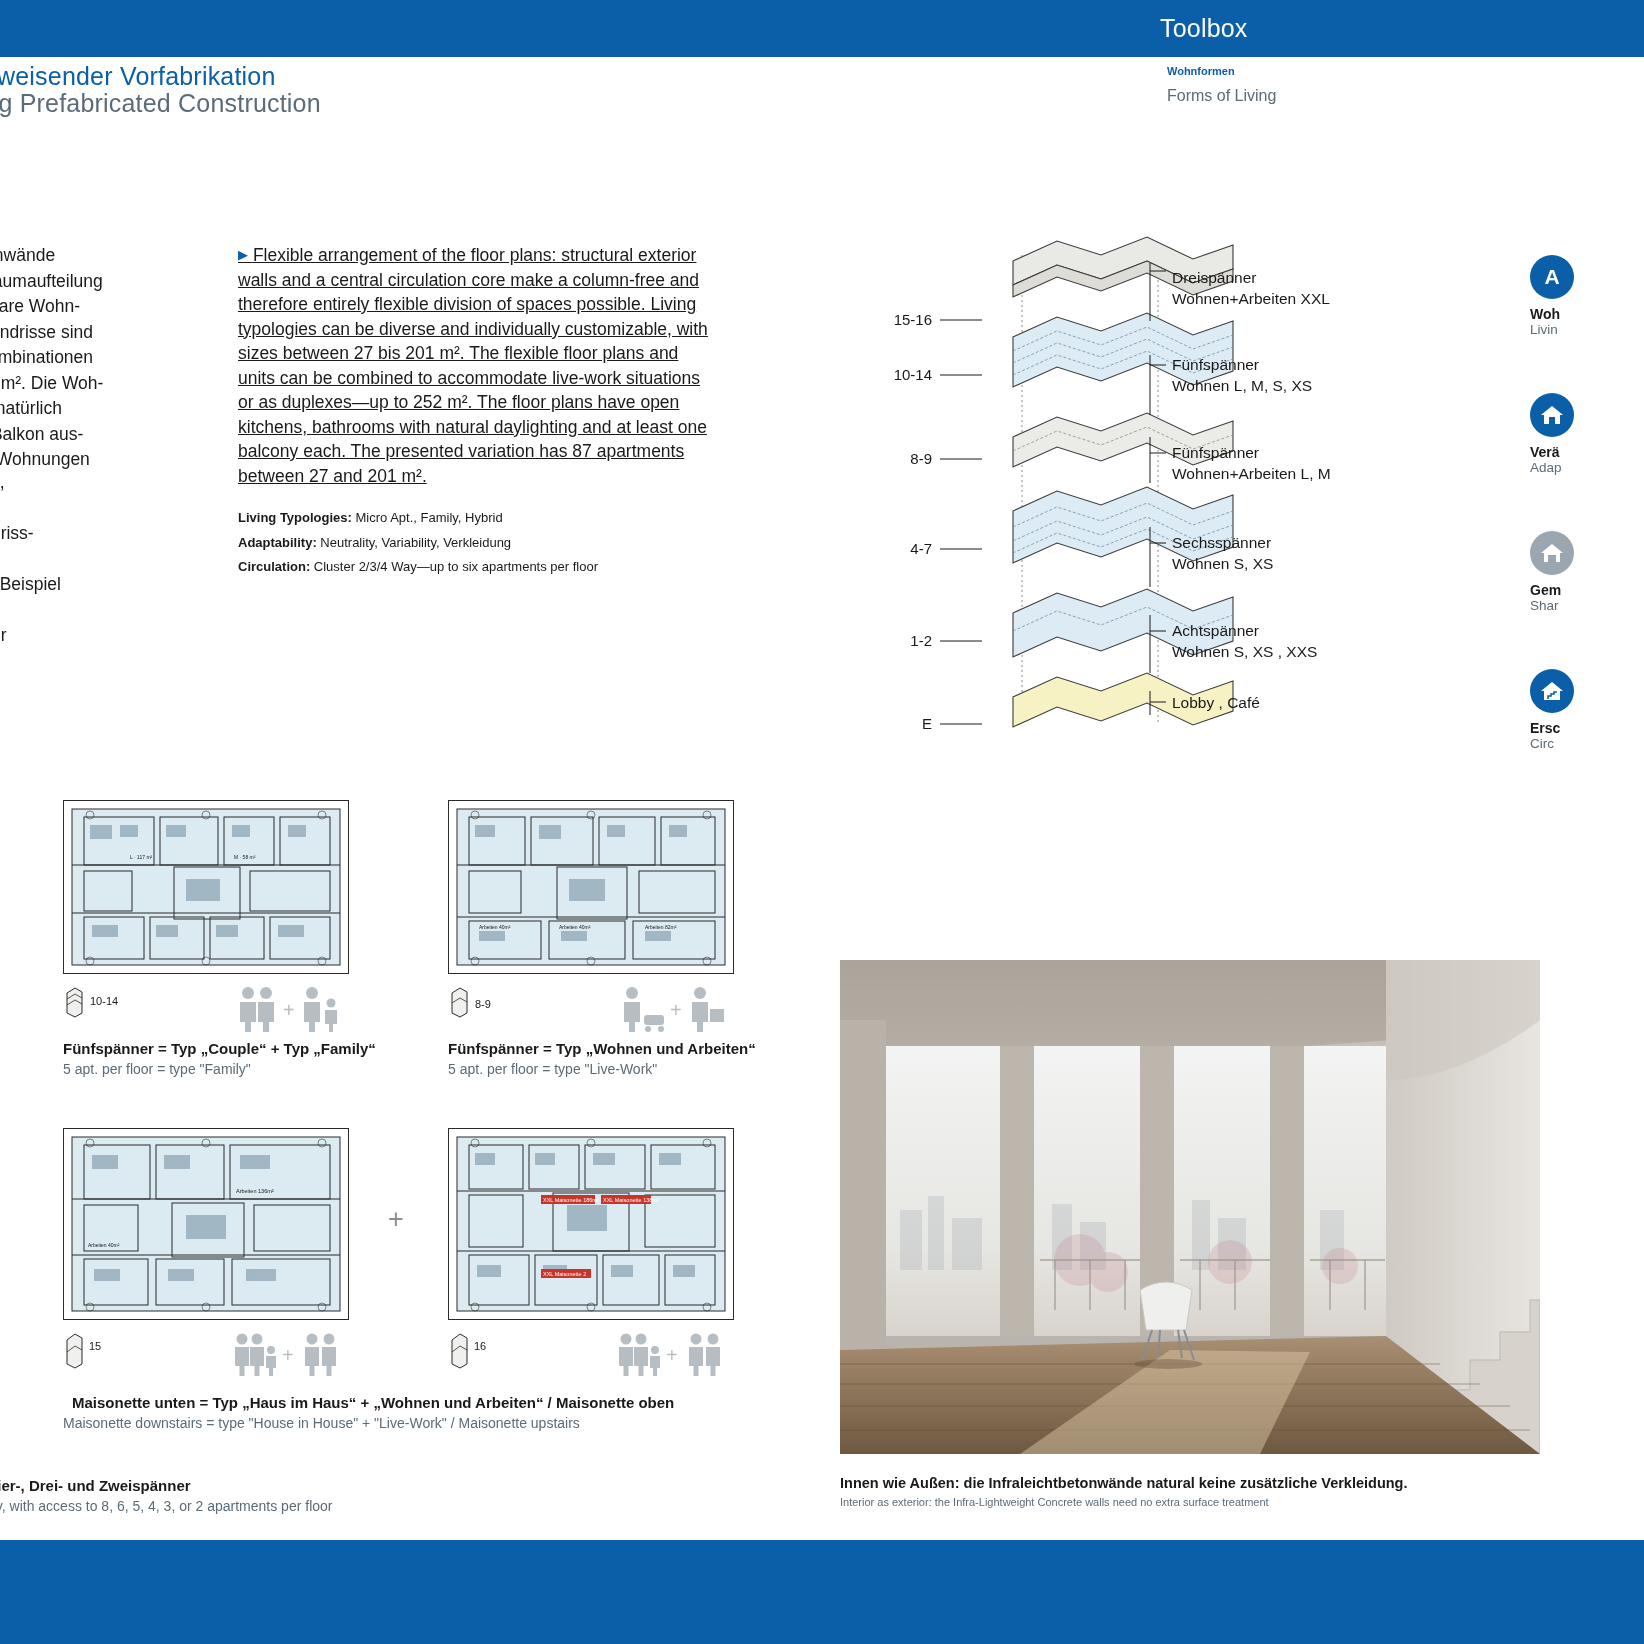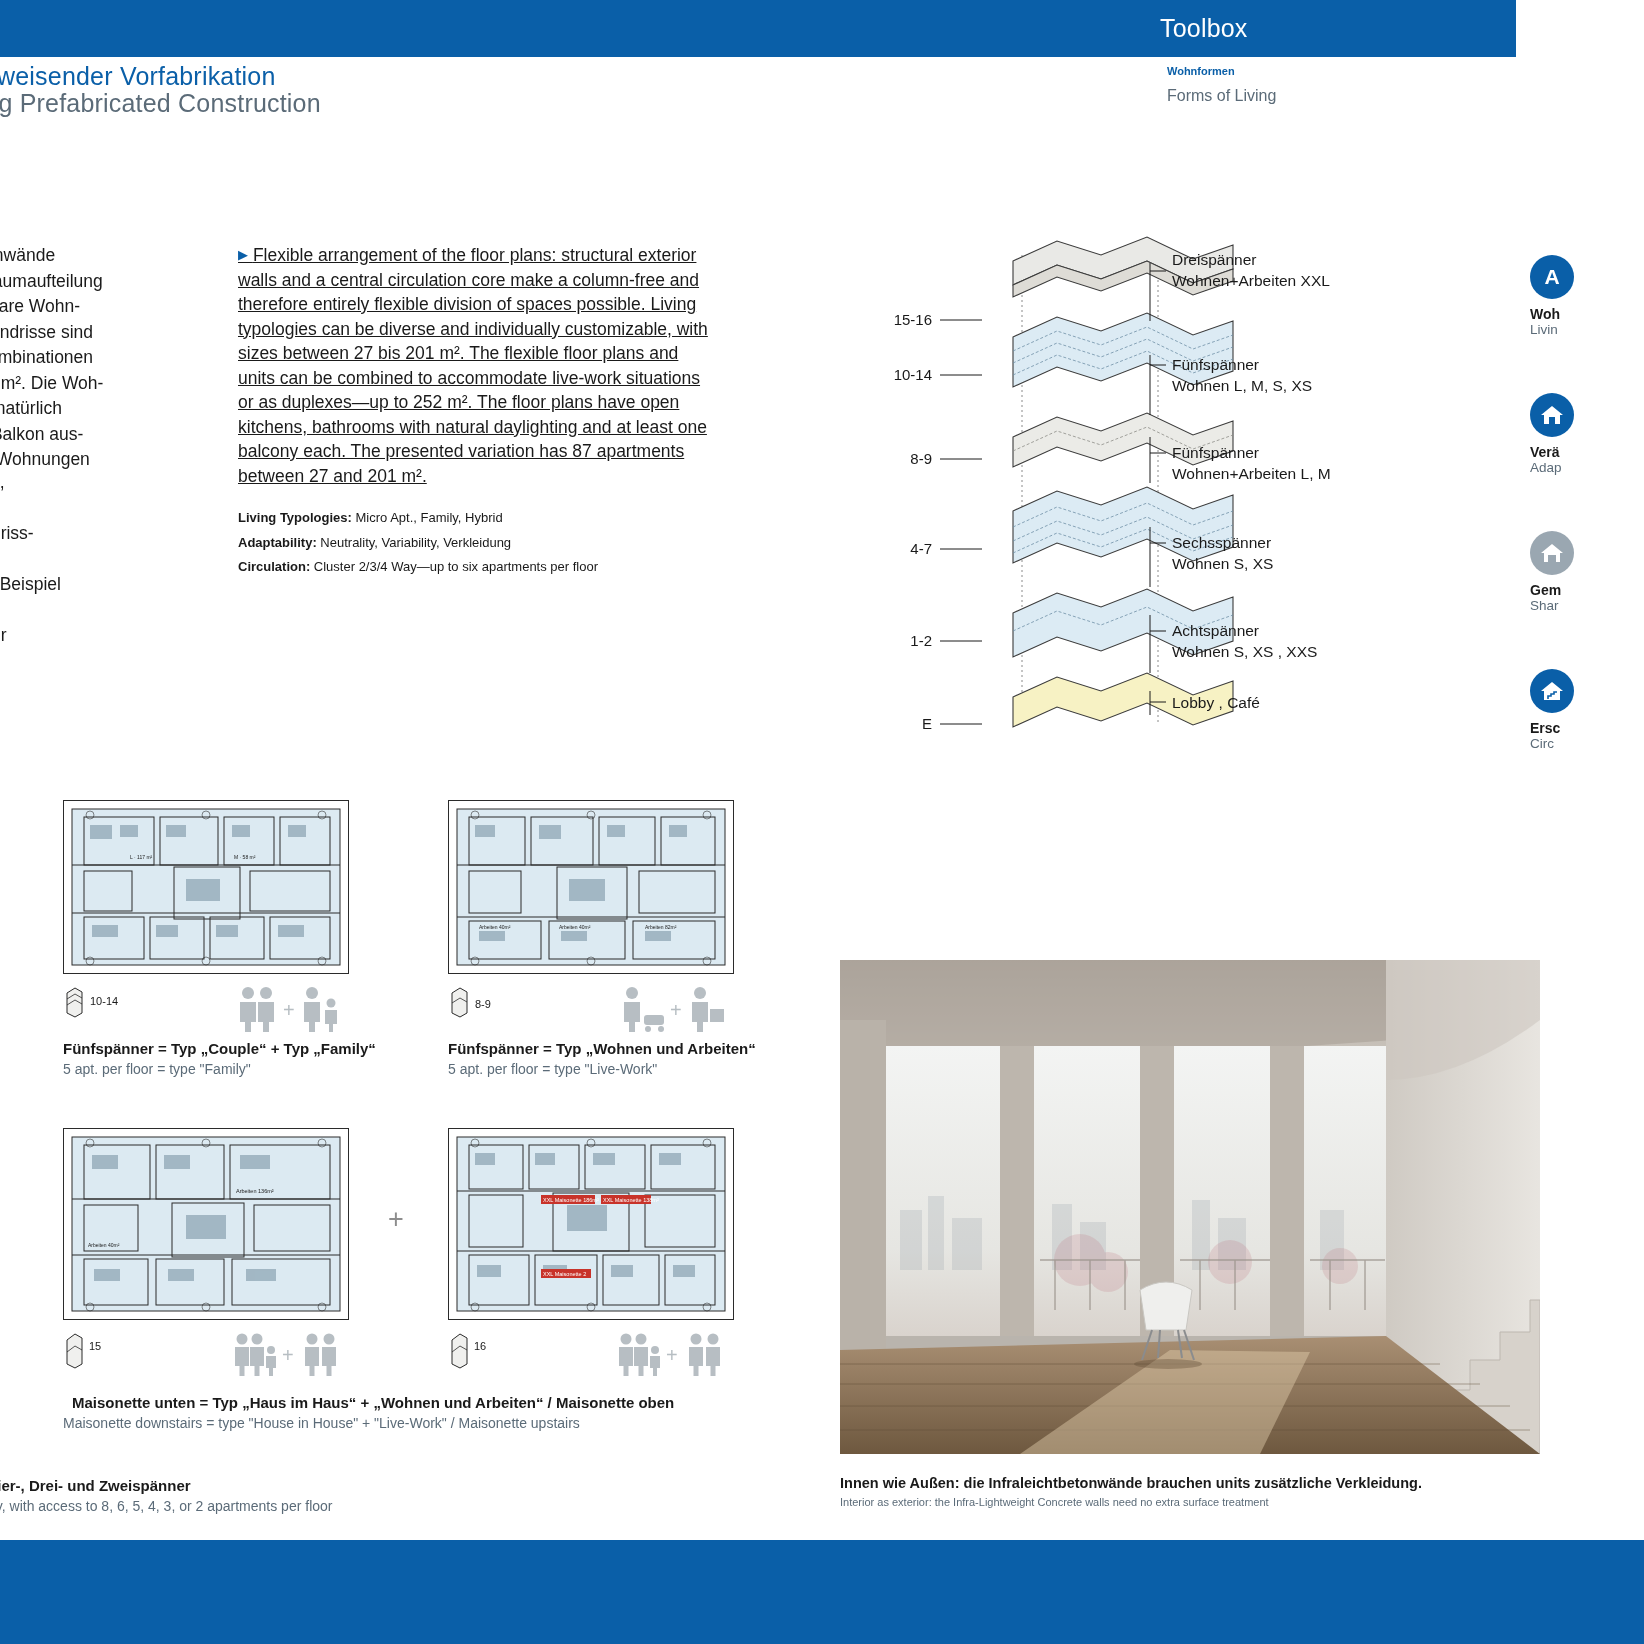--- a/index.html
+++ b/index.html
@@ -8,21 +8,21 @@
     background:#ffffff;
     font-family:"Liberation Sans", sans-serif;
     color:#1a1a1a;
     overflow:hidden;
     position:relative;
   }
   .page{position:absolute;inset:0;}
 
   
   .topbar{
-    position:absolute;left:0;top:0;width:1516px;height:57px;
+    position:absolute;left:0;top:0;width:1644px;height:57px;
     background:#0a5fa8;
   }
   .topbar-title{
     position:absolute;left:1160px;top:14px;
     color:#fff;font-size:25px;letter-spacing:.2px;
   }
   .bottombar{
     position:absolute;left:0;top:1540px;width:1644px;height:104px;background:#0a5fa8;
   }
 
@@ -218,21 +218,21 @@
       <line x1="250" y1="487" x2="266" y2="487" stroke="#1a1a1a" stroke-width="1"></line>
     </svg>
 
     <div class="floorlabel" style="left:-38px;top:96px;">15-16</div>
     <div class="floorlabel" style="left:-38px;top:151px;">10-14</div>
     <div class="floorlabel" style="left:-38px;top:235px;">8-9</div>
     <div class="floorlabel" style="left:-38px;top:325px;">4-7</div>
     <div class="floorlabel" style="left:-38px;top:417px;">1-2</div>
     <div class="floorlabel" style="left:-38px;top:500px;">E</div>
 
-    <div class="rlabel" style="left:272px;top:34px;">
+    <div class="rlabel" style="left:272px;top:52px;">
       <div>Dreispänner</div>
       <div>Wohnen+Arbeiten  XXL</div>
     </div>
     <div class="rlabel" style="left:272px;top:139px;">
       <div>Fünfspänner</div>
       <div>Wohnen L, M, S, XS</div>
     </div>
     <div class="rlabel" style="left:272px;top:227px;">
       <div>Fünfspänner</div>
       <div>Wohnen+Arbeiten  L, M</div>
@@ -672,18 +672,18 @@
         <g stroke="#8a8c8e" stroke-width="2">
           <line x1="312" y1="370" x2="302" y2="400"></line>
             <line x1="344" y1="370" x2="354" y2="400"></line>
           <line x1="320" y1="370" x2="318" y2="398"></line>
             <line x1="338" y1="370" x2="342" y2="398"></line>
         </g>
         <ellipse cx="328" cy="404" rx="34" ry="5" fill="#5b4731" opacity=".35"></ellipse>
       </g>
     </svg>
   </div>
-  <div class="photo-cap-de">Innen wie Außen: die Infraleichtbetonwände brauchen units zusätzliche Verkleidung.</div>
+  <div class="photo-cap-de">Innen wie Außen: die Infraleichtbetonwände natural keine zusätzliche Verkleidung.</div>
   <div class="photo-cap-en">Interior as exterior: the Infra-Lightweight Concrete walls need no extra surface treatment</div>
 
   <div class="bottombar"></div>
 
 </div>
 
 </body></html>

